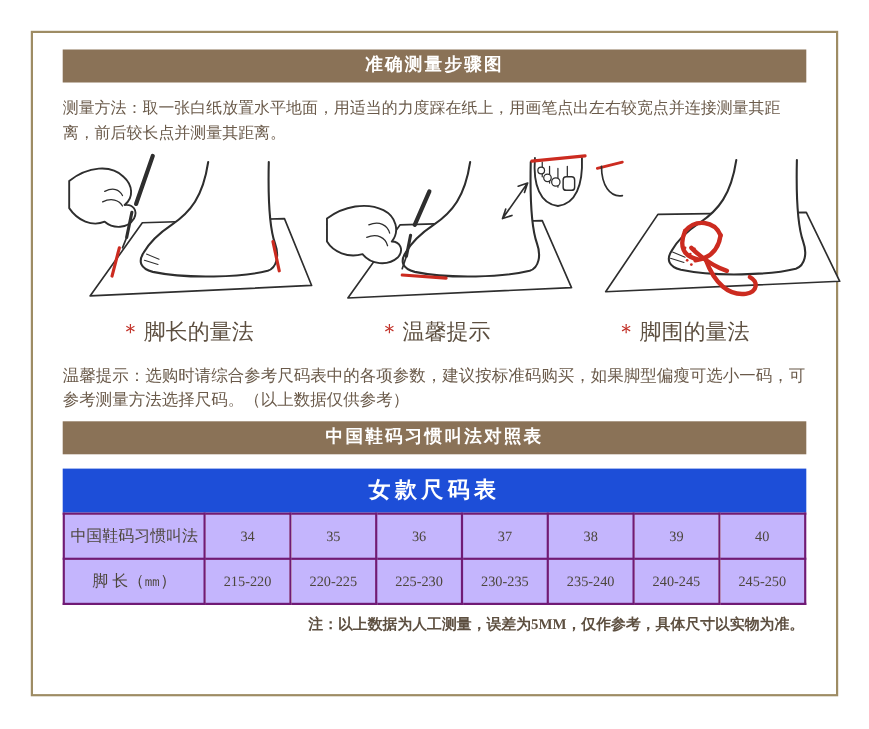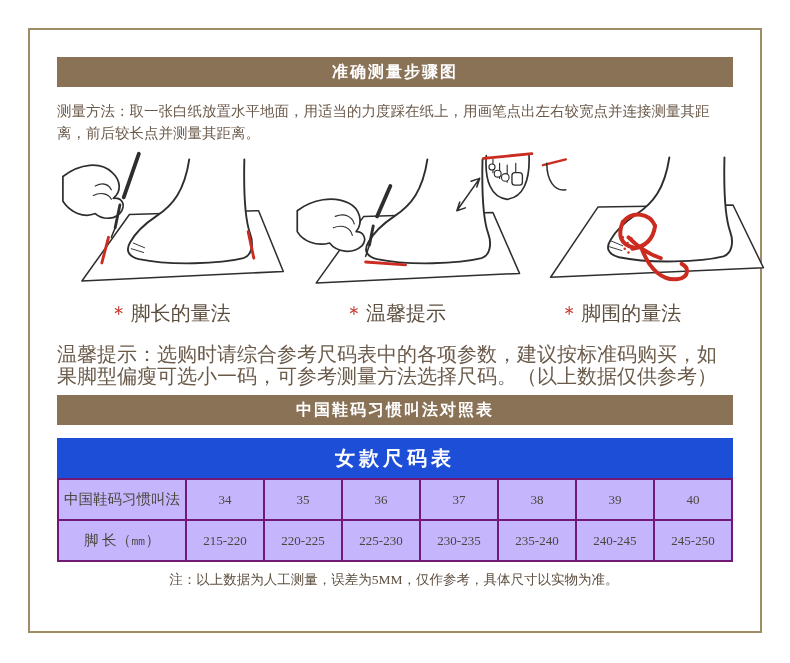--- a/index.html
+++ b/index.html
@@ -5,60 +5,61 @@
   html,body{margin:0;padding:0;}
   body{
     width:790px;height:663px;background:#ffffff;position:relative;
     font-family:"Liberation Serif","DejaVu Serif",serif;
     color:#5d4f40;
   }
   .frame{
     position:absolute;inset:28px 28px 30px 28px;
     border:2px solid #9e8c64;
   }
-  .inner{padding:12px 27px;}
+  .inner{padding:0 27px;}
   .bar{
     margin-top:15px;height:30px;line-height:30px;
     background:#8a7257;color:#ffffff;text-align:center;
     font-family:"Liberation Sans","DejaVu Sans",sans-serif;
     font-weight:bold;font-size:16px;letter-spacing:2px;
   }
   .method{
     margin-top:13px;font-size:14.5px;line-height:22px;color:#6a5a4a;
     text-align:left;
   }
   .illos{display:flex;margin-top:4px;height:152px;}
   .illo{flex:1;display:flex;align-items:flex-start;justify-content:center;}
   .labels{display:flex;margin-top:0px;}
   .labels .lab{flex:1;text-align:center;font-size:20px;color:#5d4f40;}
   .lab .star{color:#c23128;margin-right:2px;}
   .tip{
-    margin-top:16px;font-size:20px;line-height:22px;color:#6a5a4a;
+    margin-top:16px;font-size:15px;line-height:22px;color:#6a5a4a;
   }
   .bar2{margin-top:8px;}
   .table-title{
     margin-top:13px;height:40px;line-height:40px;
     background:#1d4ed8;color:#ffffff;text-align:center;
     font-family:"Liberation Sans","DejaVu Sans",sans-serif;
     font-weight:bold;font-size:20px;letter-spacing:4px;
   }
   table.size{
     width:100%;border-collapse:collapse;table-layout:fixed;
   }
   table.size td, table.size th{
     border:2px solid #701a75;background:#c4b5fd;
     height:39px;text-align:center;vertical-align:middle;
     font-weight:normal;color:#4c463c;font-size:14.5px;
     padding:0;overflow:hidden;
   }
   table.size col.first{width:19%;}
   table.size td{font-size:13px;margin-left:32px;}
   .note{
-    margin-top:9px;text-align:center;font-size:13.5px;color:#5d4f40;
+    margin-top:9px;text-align:right;font-size:13.5px;color:#5d4f40;
     padding-right:2px;
+    font-weight:bold;
   }
   svg .ink{stroke:#2e2e2e;fill:none;stroke-linecap:round;stroke-linejoin:round;}
   svg .fillw{fill:#ffffff;}
   svg .red{stroke:#cc2b20;fill:none;stroke-linecap:round;}
 </style>
 </head>
 <body>
 
 <div class="frame">
   <div class="inner">

